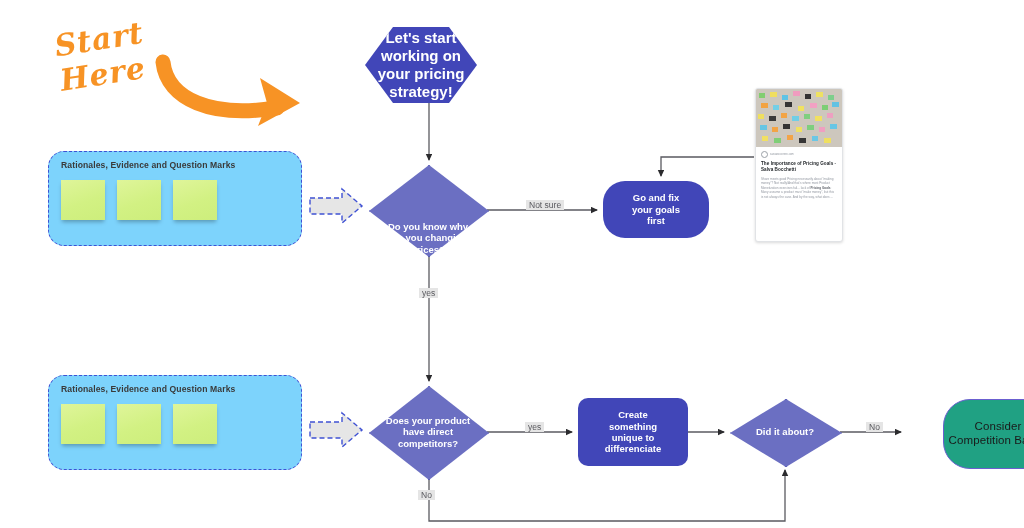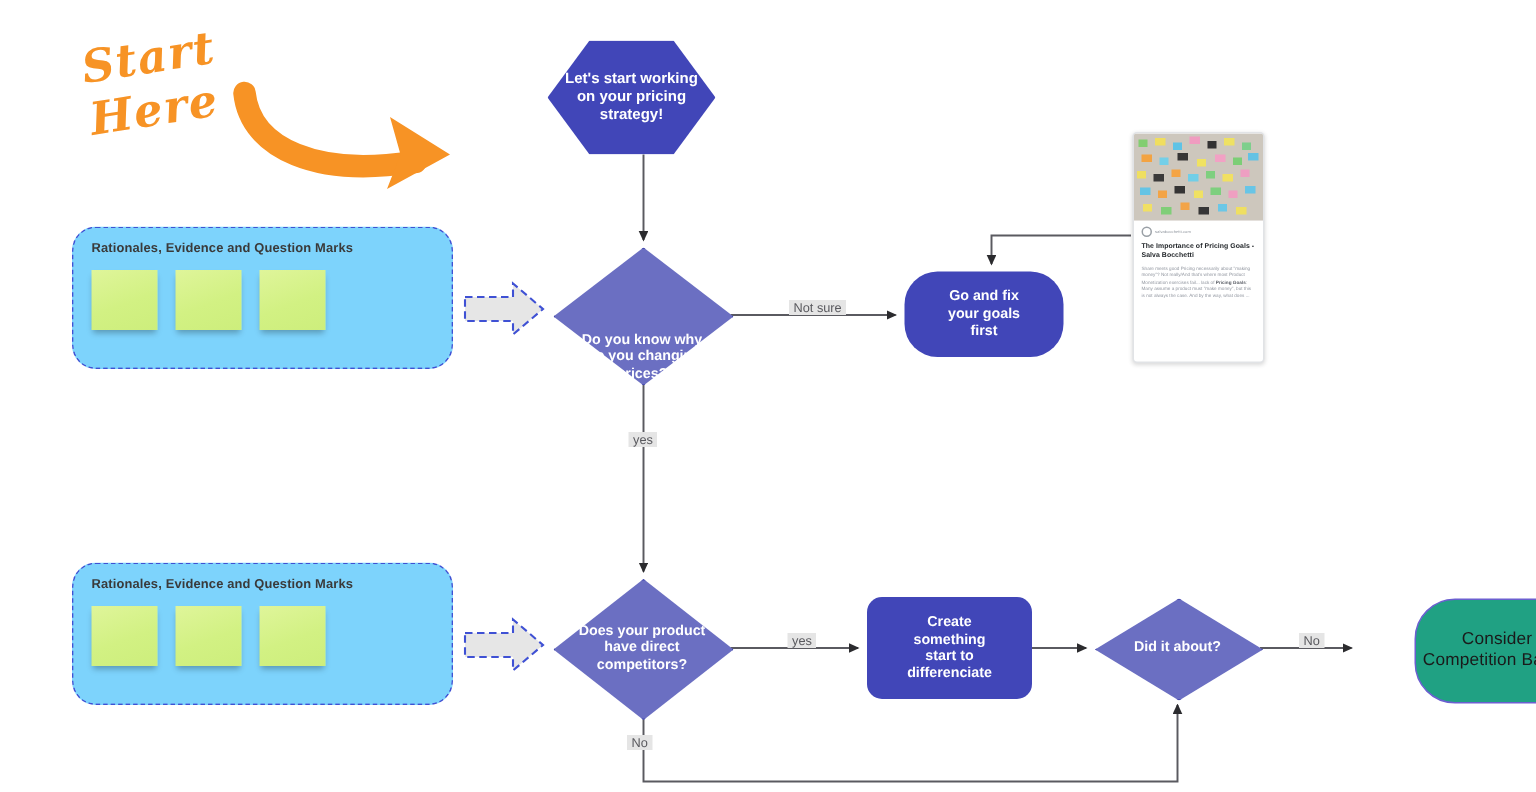--- a/index.html
+++ b/index.html
@@ -17,21 +17,21 @@
 
   
   .node{position:absolute;display:flex;align-items:center;justify-content:center;
         text-align:center;color:#ffffff;line-height:1.2;}
 
   
   .hex{
     left:365px;top:27px;width:112px;height:76px;
     background:#4146b8;
     clip-path:polygon(25% 0%,75% 0%,100% 50%,75% 100%,25% 100%,0% 50%);
-    font-size:10px;font-weight:600;
+    font-size:15px;font-weight:600;
     padding:0 6px;box-sizing:border-box;
   }
 
   
   .diamond{background:transparent;}
   .diamond .dshape{position:absolute;left:0;top:0;width:100%;height:100%;
      background:#6b6fc2;border:1px solid #474bb0;
      clip-path:polygon(50% 0%,100% 50%,50% 100%,0% 50%);}
   .diamond .dtext{position:relative;z-index:2;font-size:9.5px;font-weight:600;
      color:#ffffff;padding:0 16px;box-sizing:border-box;}
@@ -160,21 +160,21 @@
     <div class="dtext">Do you know why are you changing prices?</div>
   </div>
 
   <div class="node proc" id="p-goals">Go and fix your goals first</div>
 
   <div class="node diamond" id="d-comp">
     <div class="dshape"></div>
     <div class="dtext">Does your product have direct competitors?</div>
   </div>
 
-  <div class="node proc" id="p-diff">Create something start to differenciate</div>
+  <div class="node proc" id="p-diff">Create something unique to differenciate</div>
 
   <div class="node diamond" id="d-work">
     <div class="dshape"></div>
     <div class="dtext">Did it about?</div>
   </div>
 
   <div class="node" id="t-green">Consider Competition Based</div>
 
   <div class="elabel" id="lbl-notsure">Not sure</div>
   <div class="elabel" id="lbl-yes1">yes</div>

